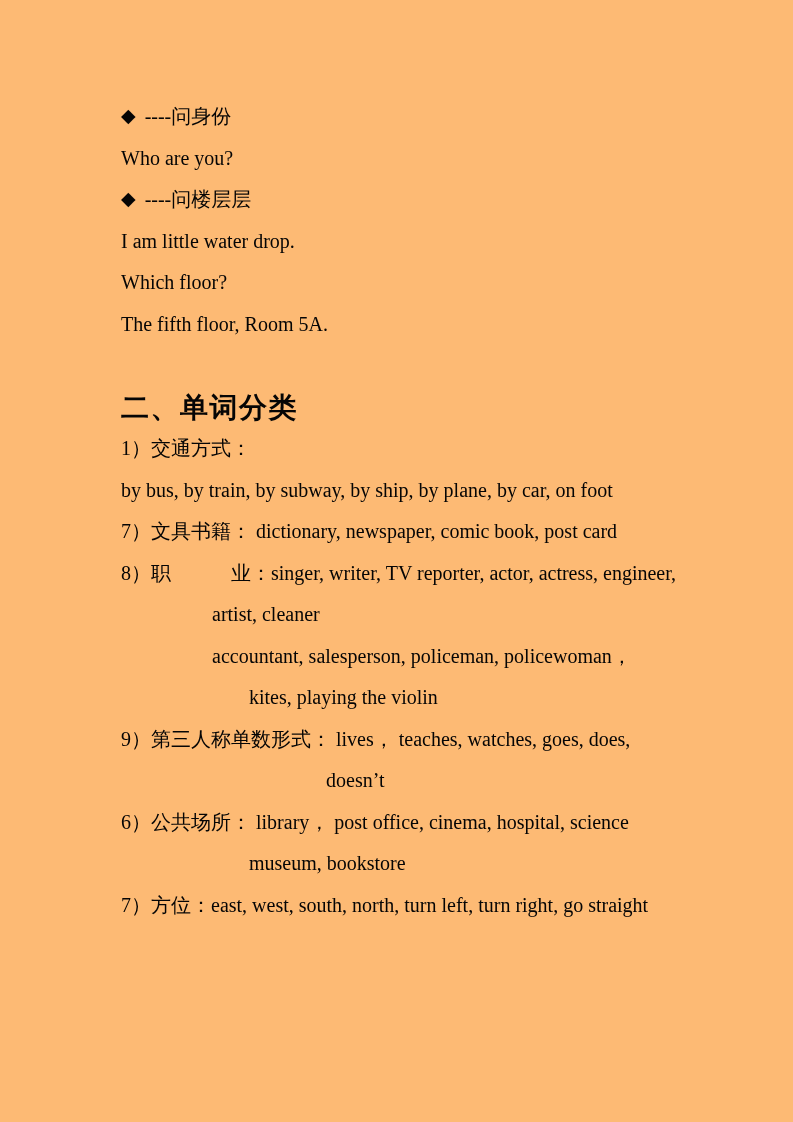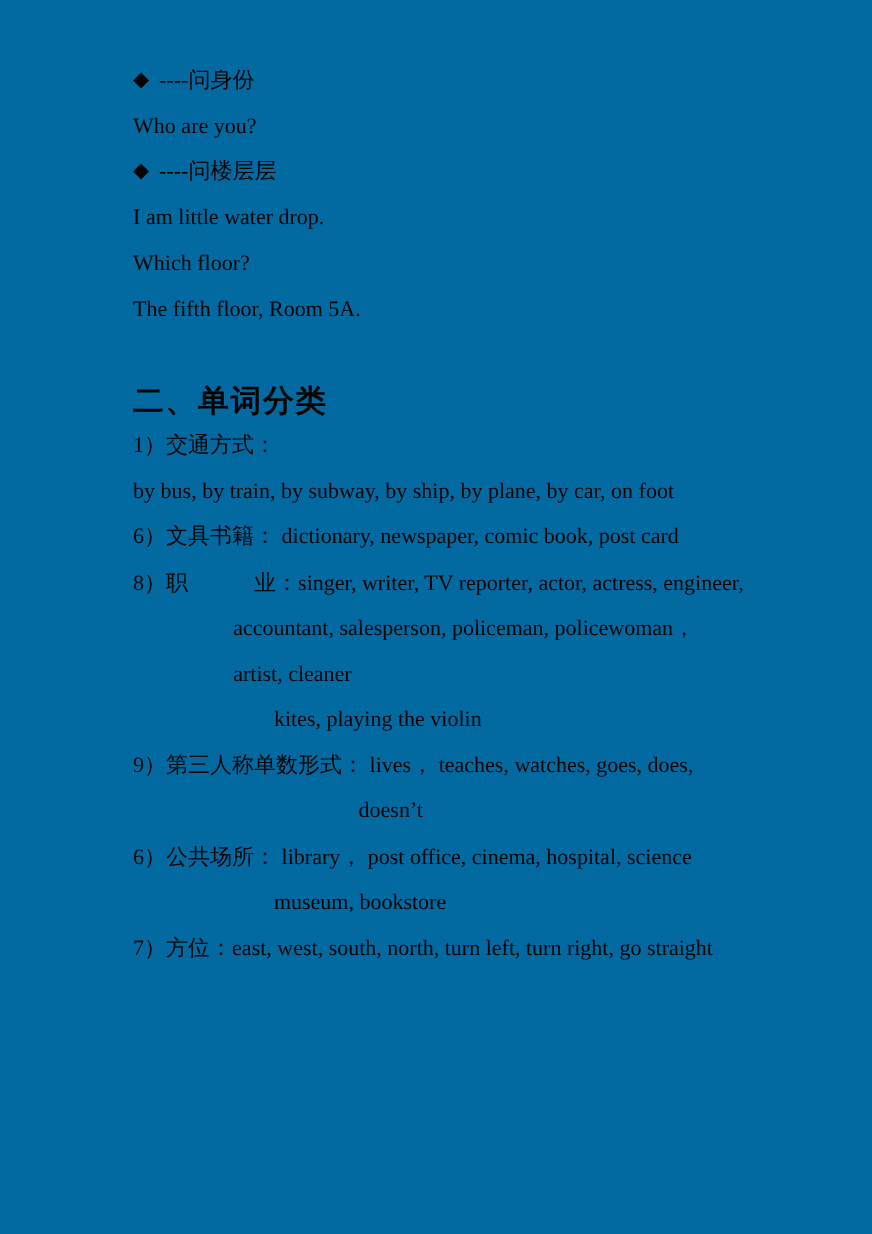--- a/index.html
+++ b/index.html
@@ -1,22 +1,22 @@
 <!DOCTYPE html>
 <html><head>
 <meta charset="utf-8">
 <style>
   html, body { margin: 0; padding: 0; background: #ffffff; }
   .page {
     position: relative;
     width: 793px;
     height: 1122px;
-    background: #0369a1;
+    background: #fdba74;
     box-sizing: border-box;
-    padding: 53px 100px 0 121px;
+    padding: 96px 100px 0 121px;
     overflow: hidden;
     font-family: "Liberation Serif", "DejaVu Serif", serif;
     font-size: 20px;
     color: #050505;
   }
   .ln {
     margin: 0;
     height: 41.5px;
     line-height: 41.5px;
     white-space: pre;
@@ -52,24 +52,24 @@
     <p class="ln">I am little water drop.</p>
     <p class="ln">Which floor?</p>
     <p class="ln">The fifth floor, Room 5A.</p>
   </div>
 
   <h2 class="heading">二、单词分类</h2>
 
   <div>
     <p class="ln">1）交通方式：</p>
     <p class="ln">by bus, by train, by subway, by ship, by plane, by car, on foot</p>
-    <p class="ln">6）文具书籍： dictionary, newspaper, comic book, post card</p>
+    <p class="ln">7）文具书籍： dictionary, newspaper, comic book, post card</p>
     <p class="ln">8）职　　　业：singer, writer, TV reporter, actor, actress, engineer,</p>
+    <p class="ln ind-a">artist, cleaner</p>
     <p class="ln ind-a">accountant, salesperson, policeman, policewoman，</p>
-    <p class="ln ind-a">artist, cleaner</p>
     <p class="ln ind-b">kites, playing the violin</p>
     <p class="ln">9）第三人称单数形式： lives， teaches, watches, goes, does,</p>
     <p class="ln ind-c">doesn’t</p>
     <p class="ln">6）公共场所： library， post office, cinema, hospital, science</p>
     <p class="ln ind-b">museum, bookstore</p>
     <p class="ln">7）方位：east, west, south, north, turn left, turn right, go straight</p>
   </div>
 
 </div>
 

